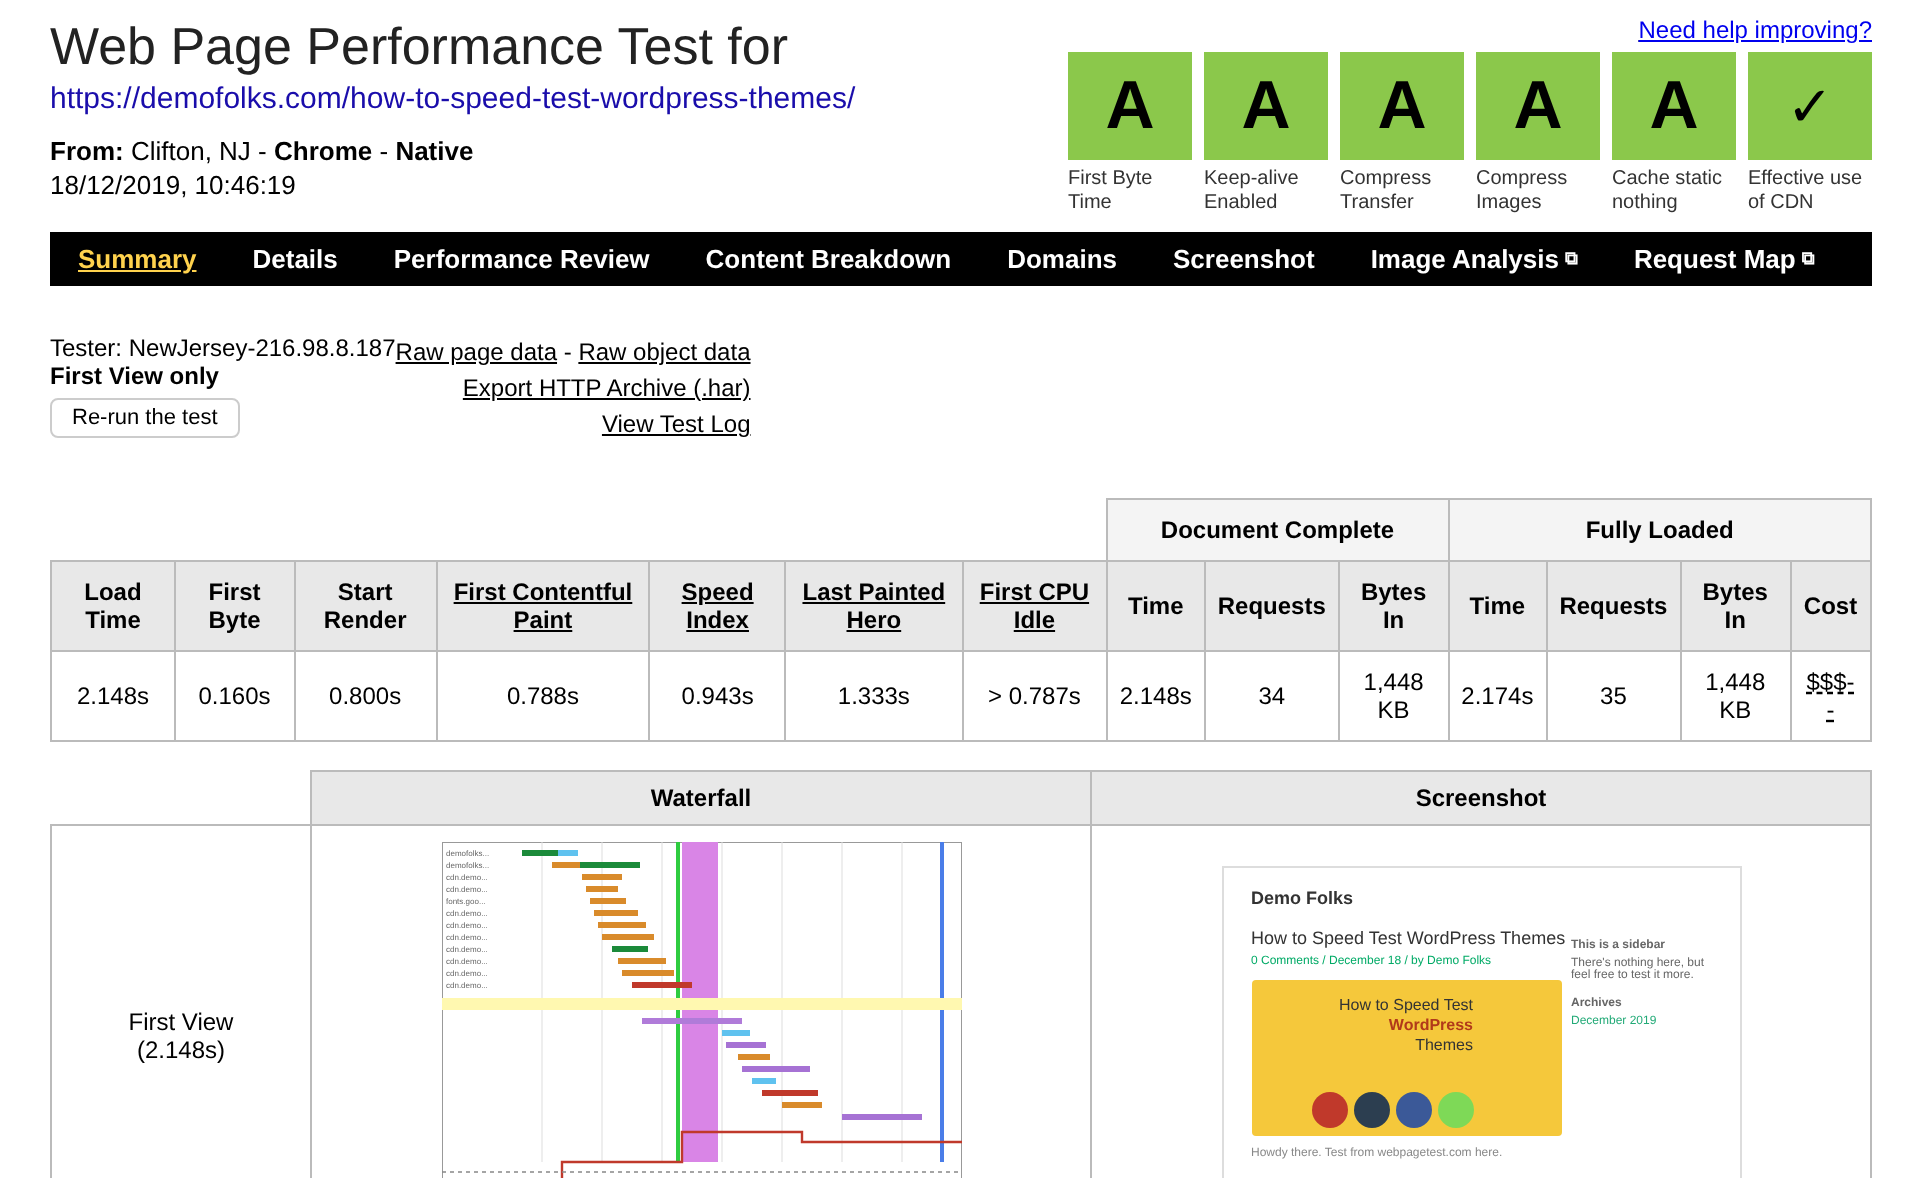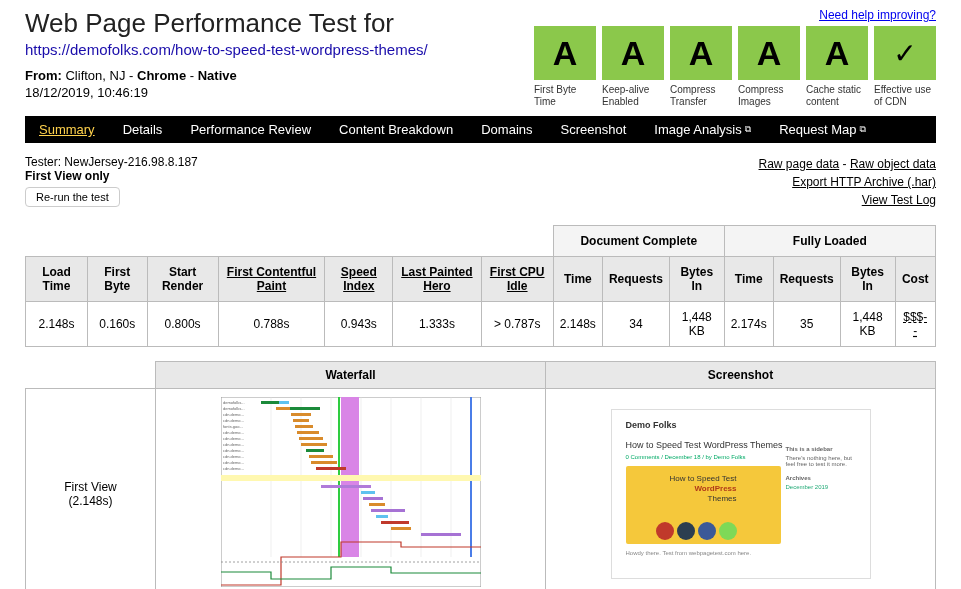--- a/index.html
+++ b/index.html
@@ -12,24 +12,24 @@
 .from-line b { font-weight: 700; }
 .date-line { font-size: 13px; }
 .help-link { text-align: right; font-size: 12px; text-decoration: underline; color: #000; margin-bottom: 4px; }
 .grades { display: flex; gap: 6px; }
 .grade-col { display: flex; flex-direction: column; align-items: center; width: 62px; }
 .grade-box { width: 62px; height: 54px; display: flex; align-items: center; justify-content: center; font-size: 34px; font-weight: 700; color: #000; }
 .grade-a { background: #8BC84B; }
 .grade-check { font-size: 28px; font-weight: 400; }
 .grade-label { font-size: 10px; text-align: left; color: #333; margin-top: 4px; line-height: 1.2; width: 62px; }
 .nav { background: #000; display: flex; gap: 0; padding: 6px 0; margin-top: 8px; }
-.nav-item { color: #fff; font-size: 13px; font-weight: 400; padding: 0 14px; text-decoration: none; white-space: nowrap; display: flex; align-items: center; gap: 3px; }
+.nav-item { color: #fff; font-size: 13px; font-weight: 700; padding: 0 14px; text-decoration: none; white-space: nowrap; display: flex; align-items: center; gap: 3px; }
 .nav-item.active { color: #ffd24d; text-decoration: underline; }
 .ext-icon { font-size: 9px; }
-.sub-row { display: flex; justify-content: space-between; align-items: flex-start; padding: 12px 0; font-size: 12px; }
+.sub-row { display: flex; align-items: flex-start; padding: 24px 0; font-size: 12px; }
 .sub-left {}
 .sub-right { text-align: right; line-height: 1.5; }
 .sub-right a { color: #000; }
 .rerun { font-family: inherit; font-size: 11px; background: #fff; border: 1px solid #ccc; border-radius: 4px; padding: 3px 10px; margin-top: 4px; cursor: pointer; }
 table { border-collapse: collapse; width: 100%; font-size: 12px; }
 .metrics { margin-top: 4px; }
 .metrics th, .metrics td { border: 1px solid #bbb; padding: 8px 6px; text-align: center; }
 .metrics th { background: #e8e8e8; font-weight: 700; }
 .metrics th.group { background: #f4f4f4; }
 .metrics th.plain { background: #fff; border: none; }
@@ -82,21 +82,21 @@
       <div class="grade-col">
           <div class="grade-box grade-a">A</div>
           <div class="grade-label">Compress Transfer</div>
         </div>
       <div class="grade-col">
           <div class="grade-box grade-a">A</div>
           <div class="grade-label">Compress Images</div>
         </div>
       <div class="grade-col">
           <div class="grade-box grade-a">A</div>
-          <div class="grade-label">Cache static content</div>
+          <div class="grade-label">Cache static nothing</div>
         </div>
       <div class="grade-col">
           <div class="grade-box grade-a grade-check">✓</div>
           <div class="grade-label">Effective use of CDN</div>
         </div>
     </div>
   </div>
 </div>
 
 <div class="nav">

